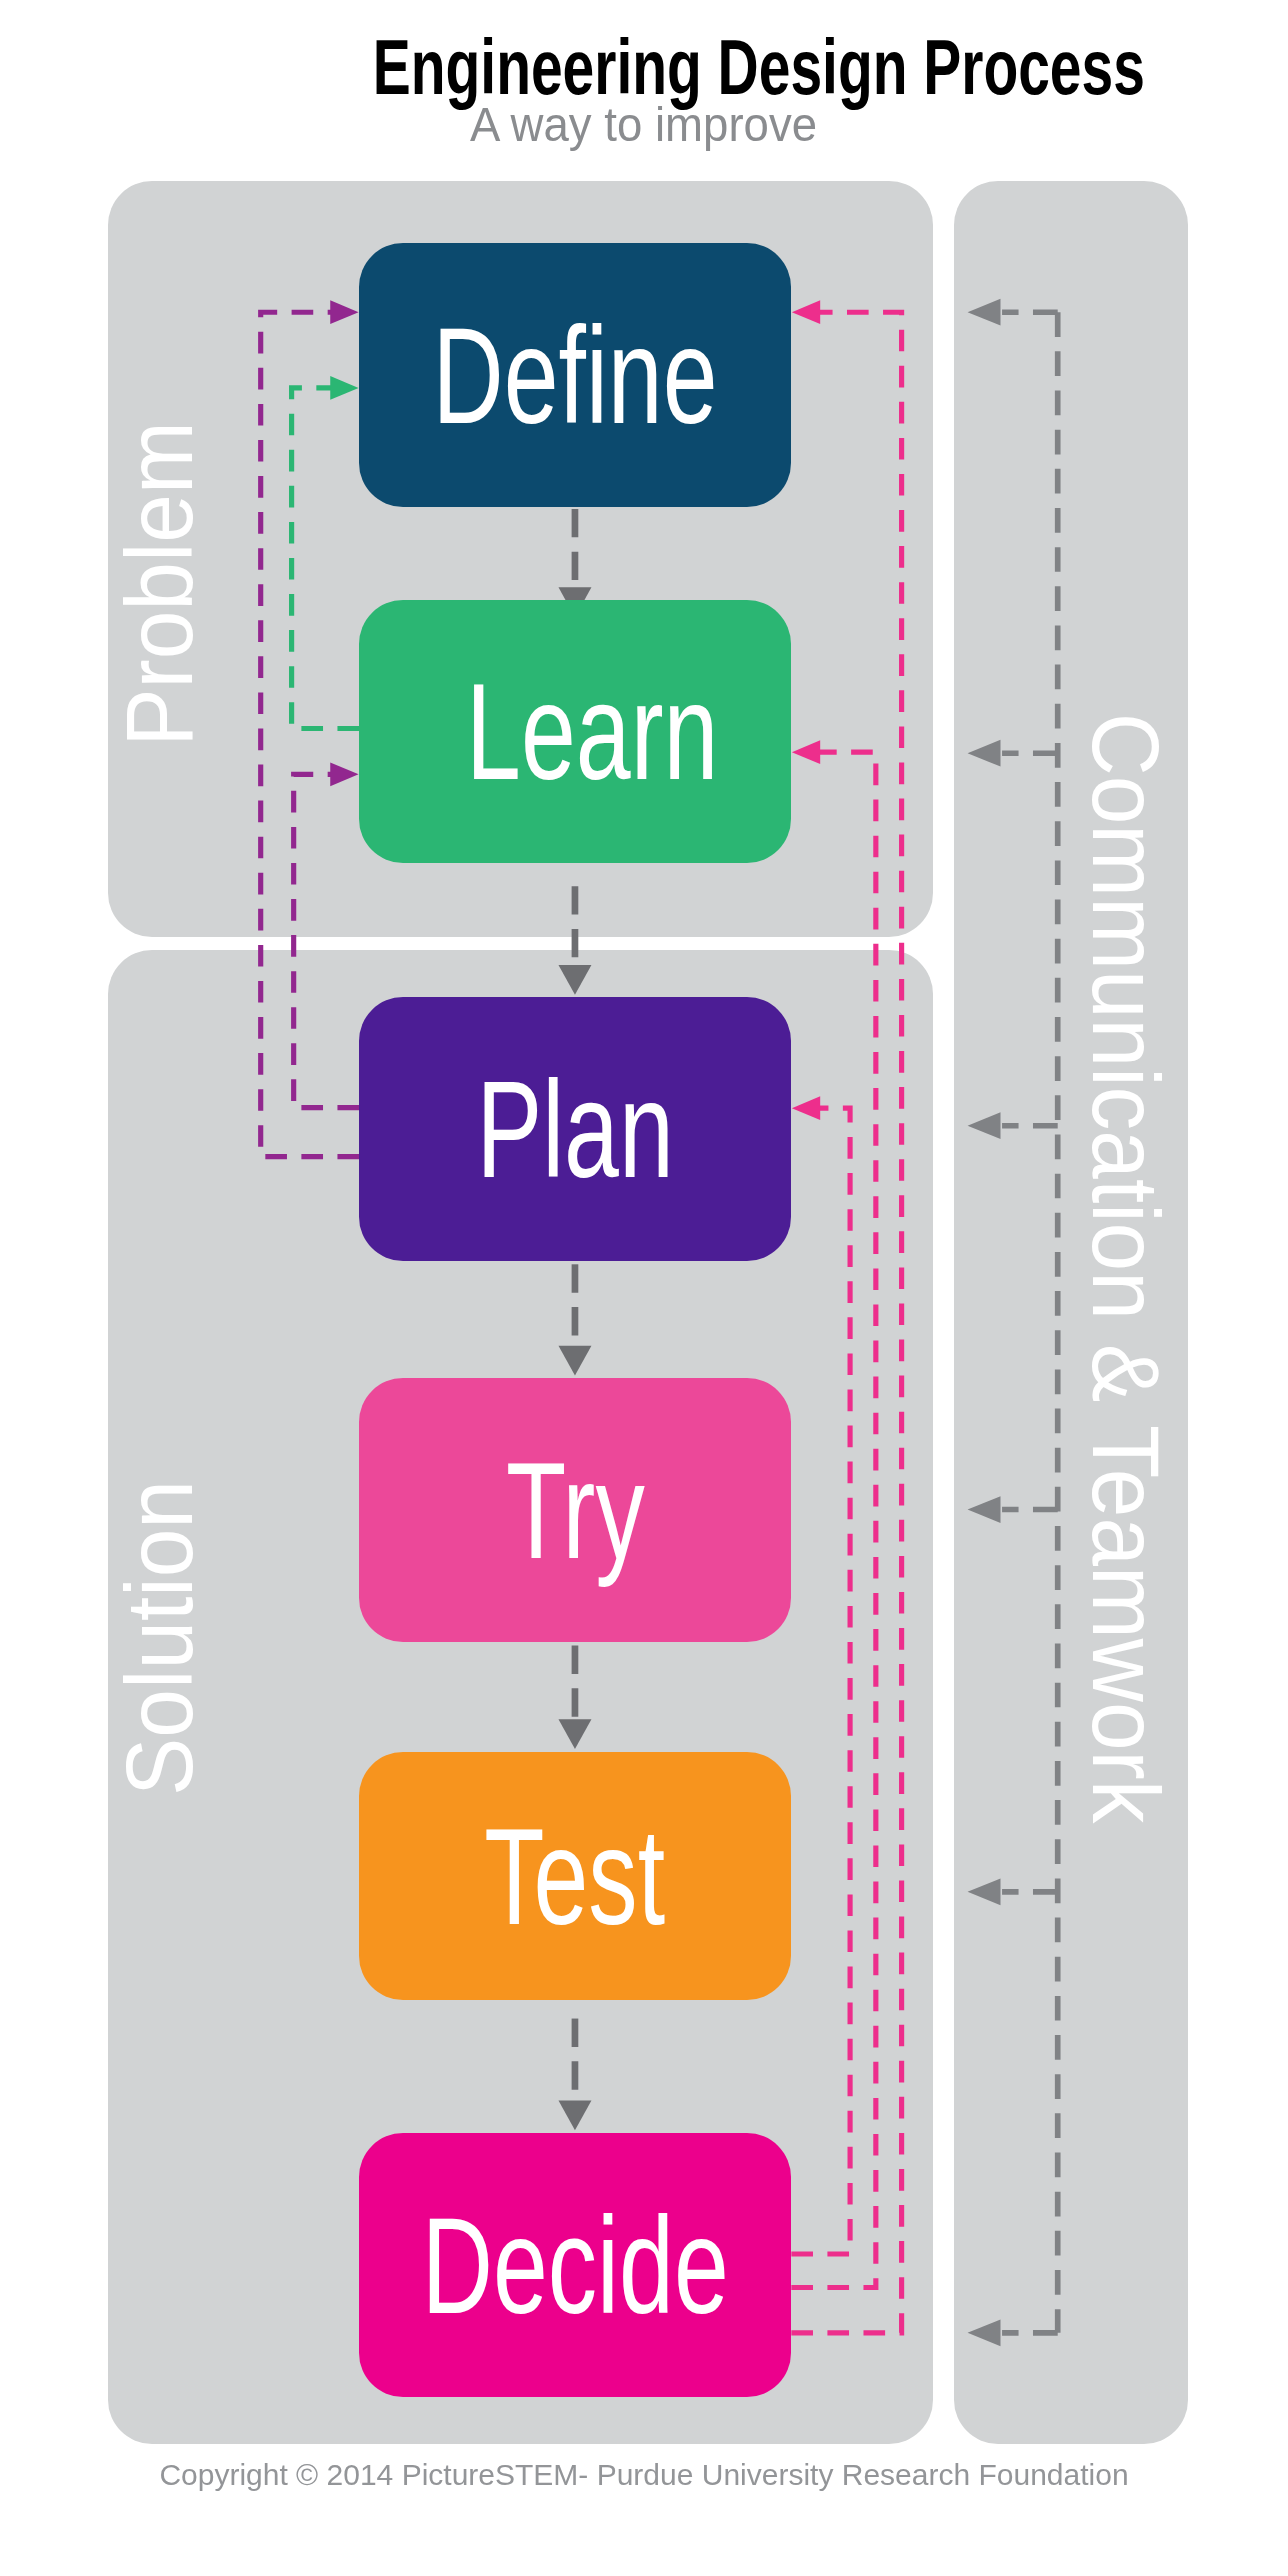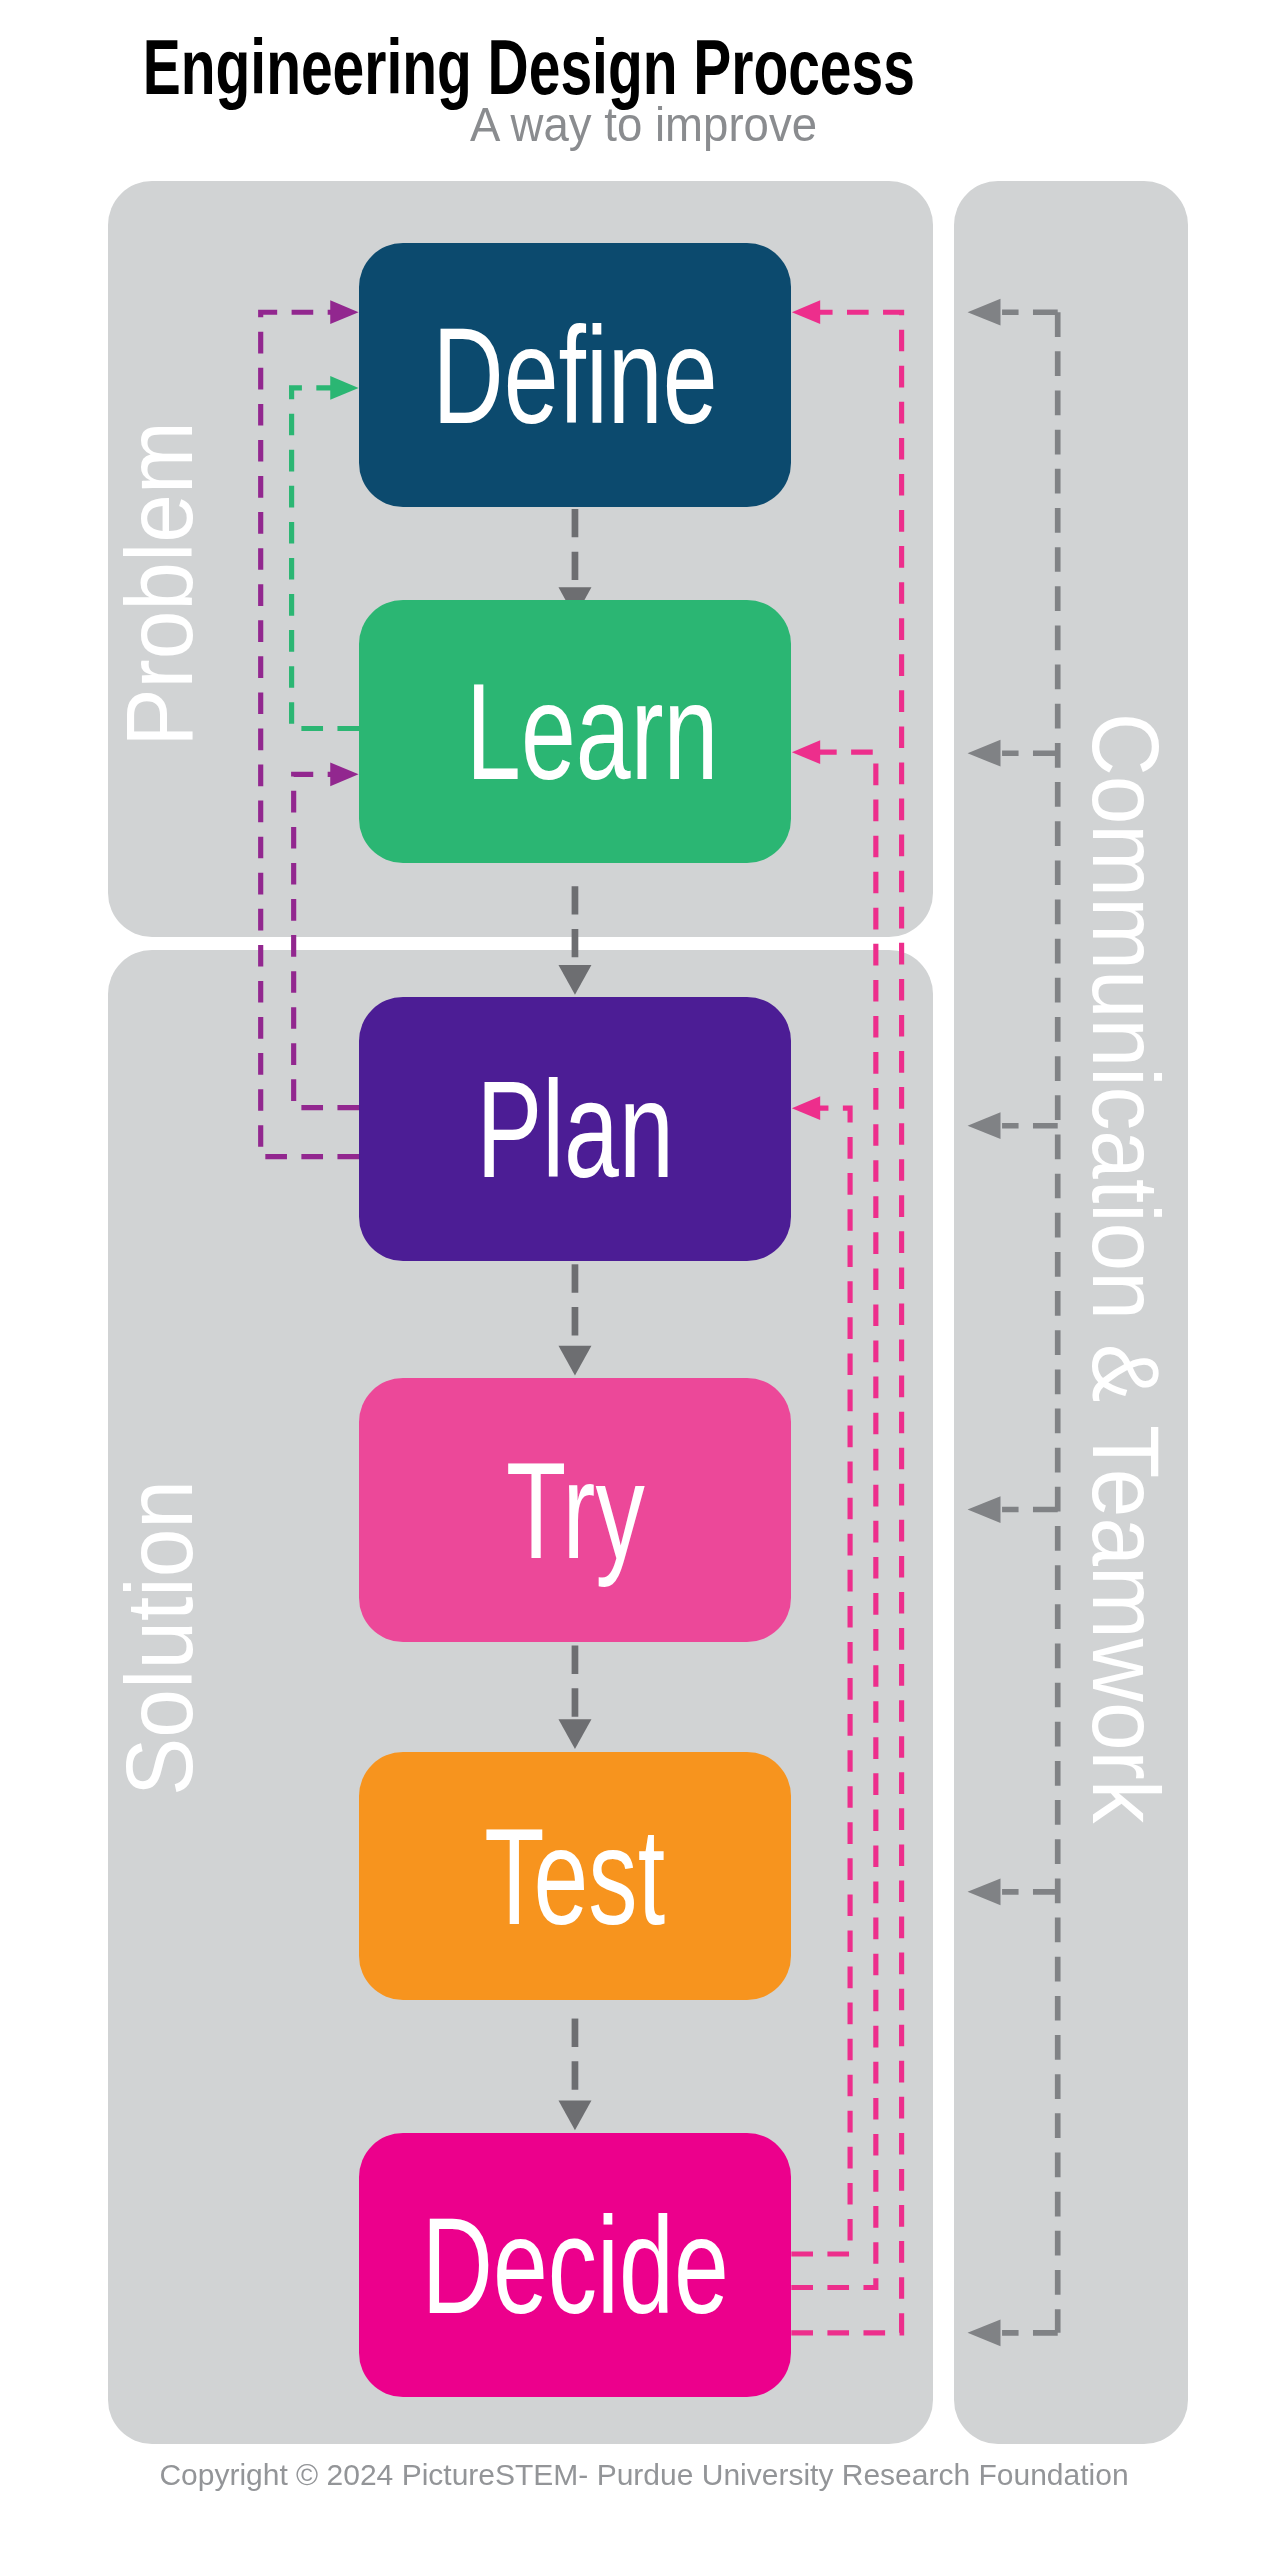--- a/index.html
+++ b/index.html
@@ -14,21 +14,21 @@
   html,body{width:1288px;height:2576px;}
   body{
     position:relative; background:var(--c-page_bg);
     font-family:"Liberation Sans", sans-serif; overflow:hidden;
   }
   .abs{position:absolute;}
 
   
   .title{
     left:0; right:0; top:23px; height:88px; line-height:88px;
-    text-align:left; font-size:78px; font-weight:bold; color:var(--c-title_text);
+    text-align:right; font-size:78px; font-weight:bold; color:var(--c-title_text);
     white-space:nowrap;
   }
   .title .cond{display:inline-block; transform:scaleX(0.73);}
   .subtitle{
     left:0; right:0; top:95px; height:59px; line-height:59px;
     text-align:center; font-size:49px; color:var(--c-subtitle_text);
     white-space:nowrap;
   }
   .subtitle .cond{display:inline-block; transform:scaleX(0.93);}
 
@@ -202,14 +202,14 @@
 <div class="abs stage stage-try" style="background: #ec4899;">
   <span class="lbl">Try</span>
 </div>
 <div class="abs stage stage-test" style="background: rgb(247, 148, 30);">
   <span class="lbl">Test</span>
 </div>
 <div class="abs stage stage-decide" style="background: rgb(236, 0, 140);">
   <span class="lbl">Decide</span>
 </div>
 
-<div class="abs copyright">Copyright © 2024 PictureSTEM- Purdue University Research Foundation</div>
+<div class="abs copyright">Copyright © 2014 PictureSTEM- Purdue University Research Foundation</div>
 
 
 </body></html>

